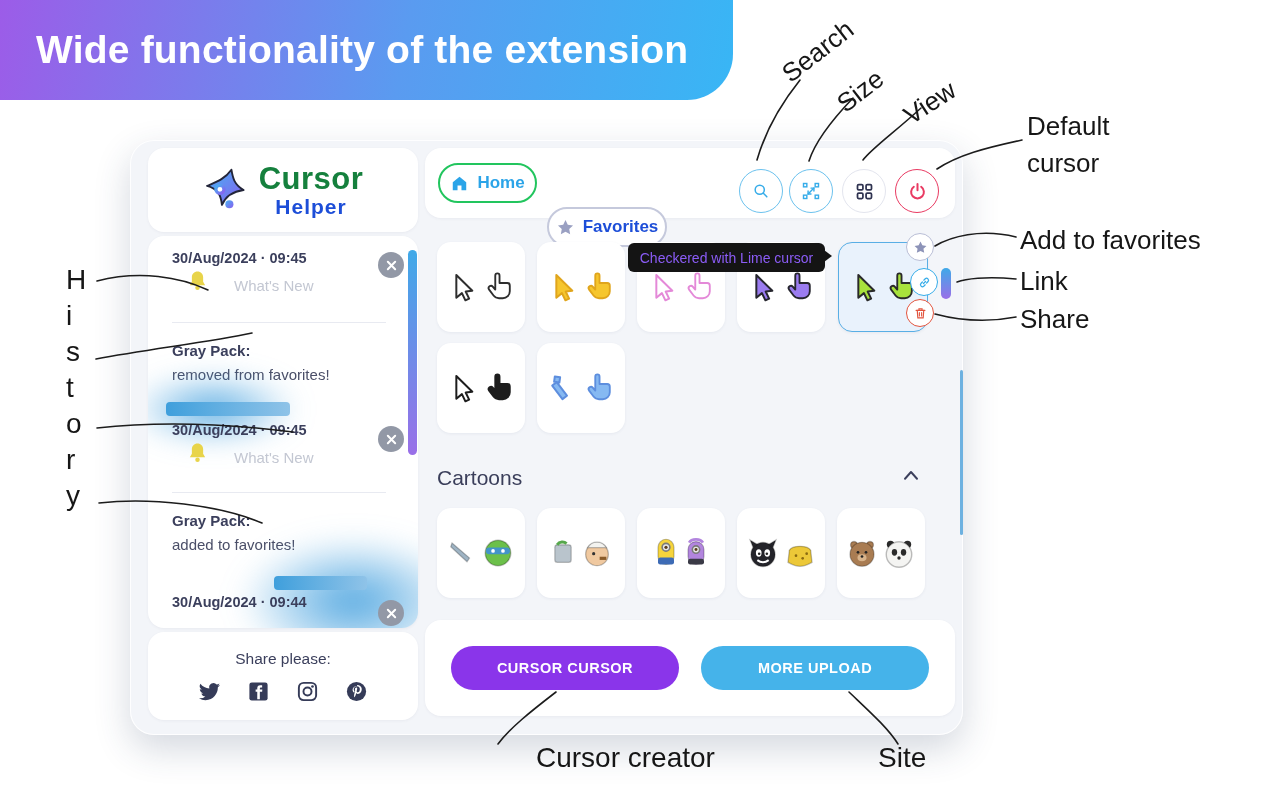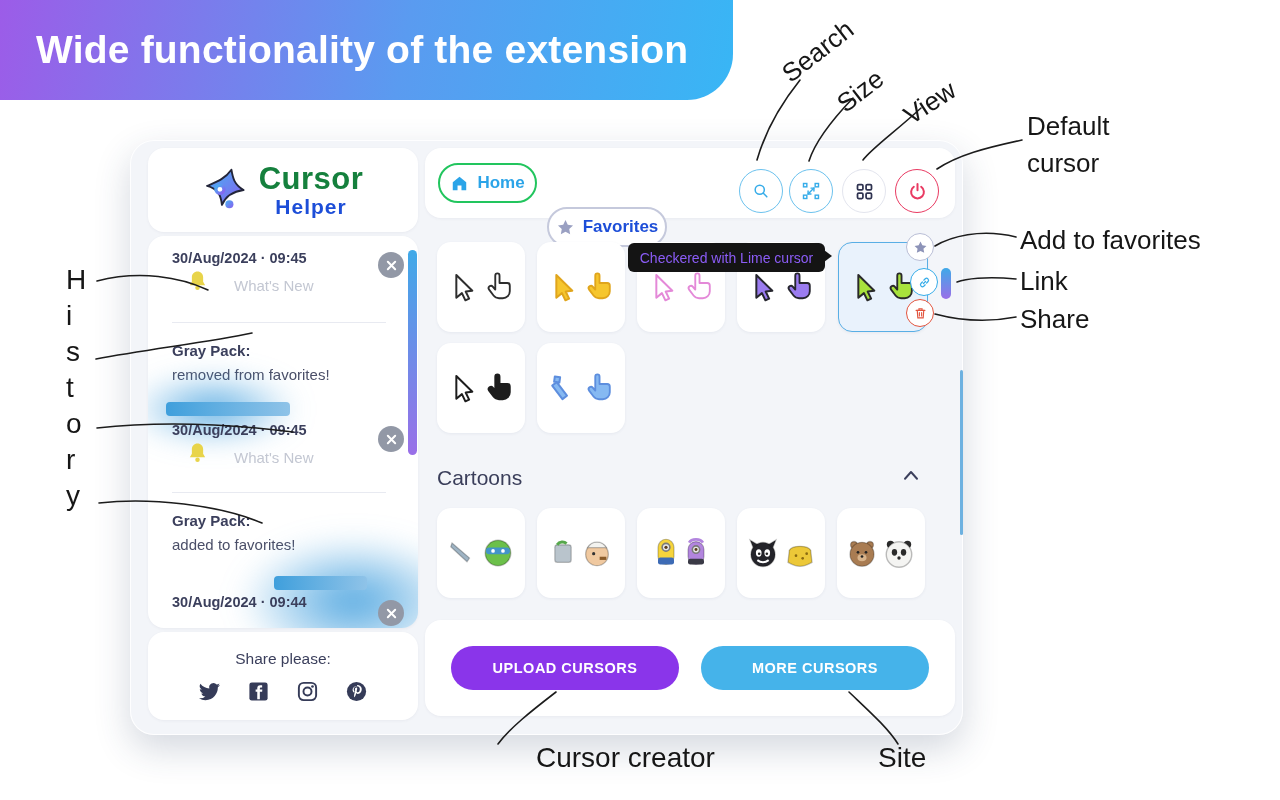--- a/index.html
+++ b/index.html
@@ -454,17 +454,17 @@
         <circle cx="6" cy="6" r="2.6" fill="#2a2a2a"></circle>
         <circle cx="18" cy="6" r="2.6" fill="#2a2a2a"></circle>
         <circle class="toon-b" cx="12" cy="13" r="9" stroke="#999"></circle>
         <ellipse cx="8.8" cy="11.5" rx="1.9" ry="2.4" fill="#2a2a2a"></ellipse>
         <ellipse cx="15.2" cy="11.5" rx="1.9" ry="2.4" fill="#2a2a2a"></ellipse>
         <circle cx="12" cy="15.5" r="1.2" fill="#2a2a2a"></circle>
       </svg>
   </div>
 
   <div class="card bottom-card">
-    <button class="big-btn btn-upload">UPLOAD CURSORS</button>
-    <button class="big-btn btn-more">MORE CURSORS</button>
+    <button class="big-btn btn-upload">CURSOR CURSOR</button>
+    <button class="big-btn btn-more">MORE UPLOAD</button>
   </div>
 
 </div>
 
 </body></html>

